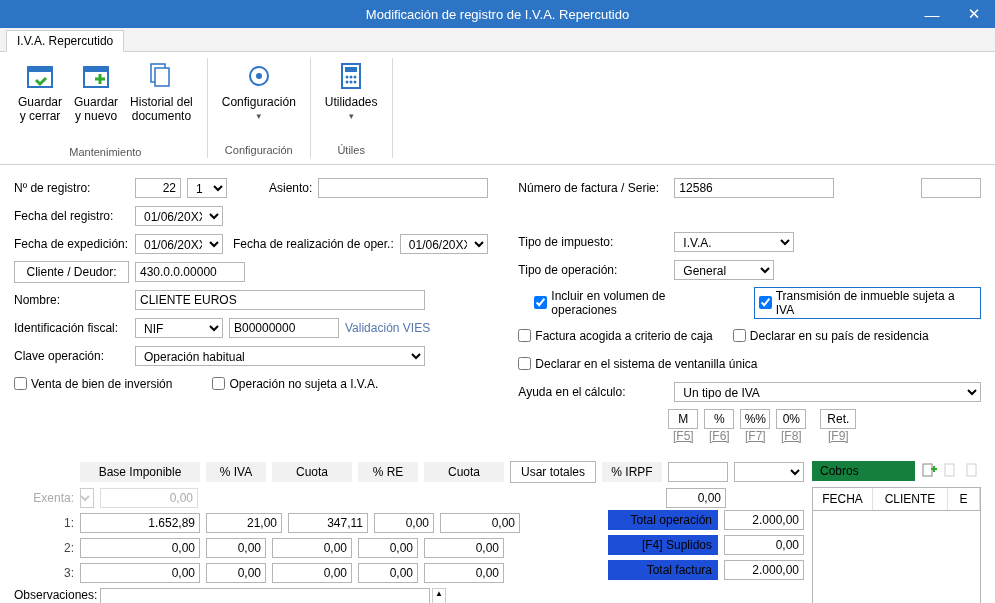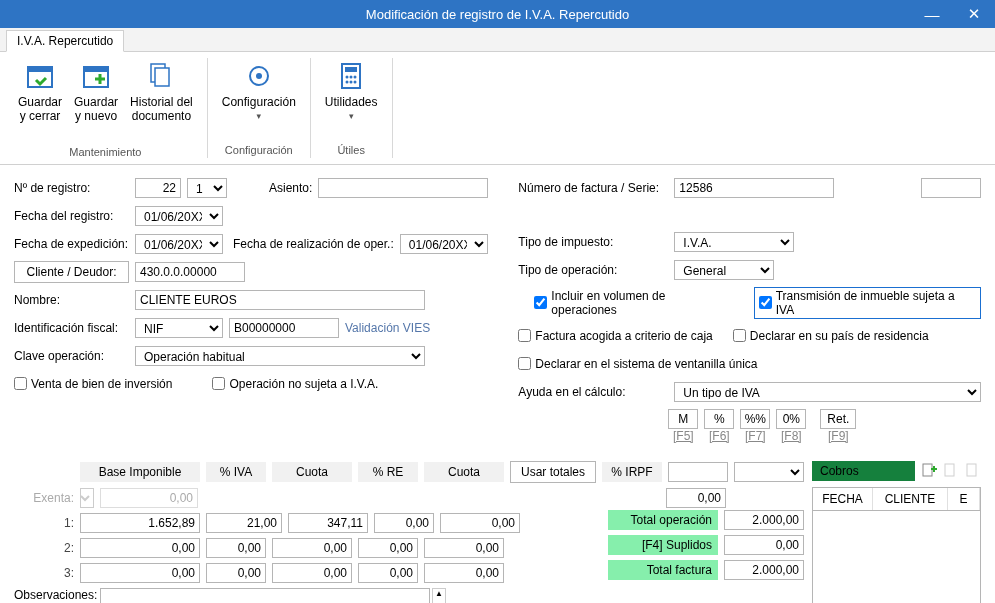--- a/index.html
+++ b/index.html
@@ -42,21 +42,21 @@
 .grid-area { padding: 0 14px; margin-top: 12px; display: flex; gap: 8px; }
 .grid-left { flex: 1; }
 .grid-head, .grid-row { display: flex; align-items: center; margin-bottom: 5px; gap: 6px; }
 .grid-head .gh { background: #f1f1f1; text-align: center; padding: 3px 6px; }
 .gh-base { width: 120px; } .gh-iva{width:60px;} .gh-cuota{width:80px;} .gh-re{width:60px;} .gh-cuota2{width:80px;}
 .gh-usar{width:86px;} .gh-irpf{width:60px;}
 .grid-row .gl { width: 60px; text-align: right; color: #444; }
 .grid-row input { text-align: right; }
 .totals-col { width: 200px; }
 .total-row { display:flex; align-items:center; justify-content: flex-end; margin-bottom:5px; gap: 6px; }
-.total-lab { background:#86efac; padding:3px 6px; text-align:right; width:110px; }
+.total-lab { background:#1d4ed8; padding:3px 6px; text-align:right; width:110px; }
 .total-val { width:80px; }
 
 
 .cobros { width: 180px; border: 0; }
 .cobros-head { display:flex; align-items:center; gap:6px; margin-bottom:6px; }
 .cobros-table { border: 1px solid #b5b5b5; height: 150px; }
 .cobros-th { display:flex; border-bottom: 1px solid #b5b5b5; }
 .cobros-th div { padding: 4px 6px; border-right:1px solid #e0e0e0; font-size:12px; text-align:center; }
 
 .dialog-btns { display:flex; gap:8px; justify-content:flex-end; padding: 10px 14px; }

